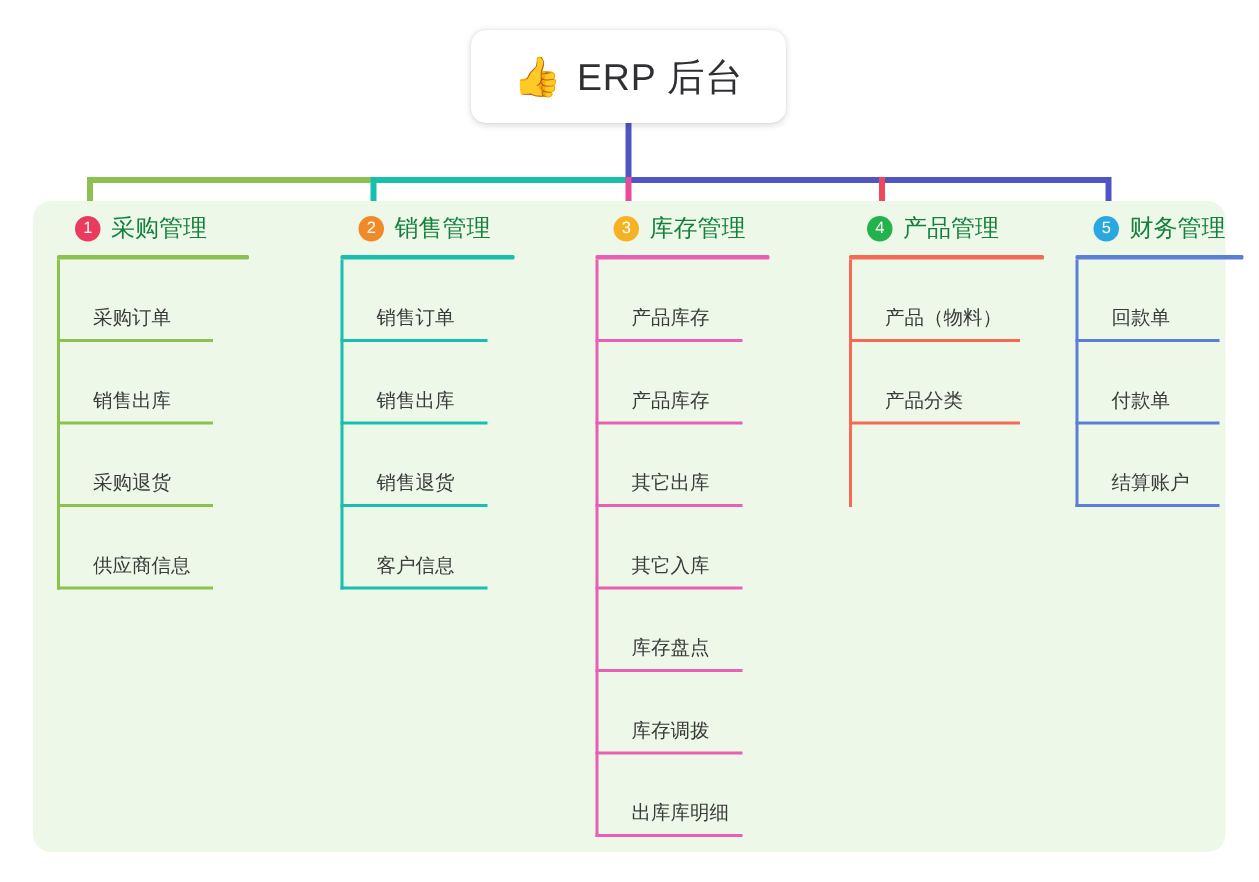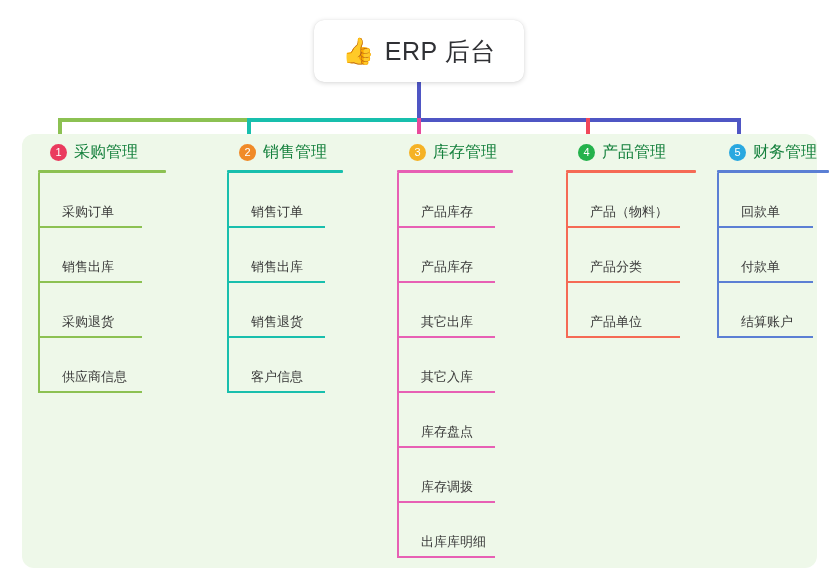--- a/index.html
+++ b/index.html
@@ -269,24 +269,20 @@
         <div class="col-body" style="height: 165px;">
           <div class="spine" style="background: rgb(245, 106, 85); height: 165px;"></div>
           <div class="leaf">
             <span class="leaf-label">产品（物料）</span>
             <div class="leaf-rule" style="background: rgb(245, 106, 85); width: 114px;"></div>
           </div>
           <div class="leaf">
             <span class="leaf-label">产品分类</span>
             <div class="leaf-rule" style="background: rgb(245, 106, 85); width: 114px;"></div>
           </div>
-          <div class="leaf">
-            <span class="leaf-label">产品单位</span>
-            <div class="leaf-rule" style="background: rgb(245, 106, 85); width: 114px;"></div>
-          </div>
         </div>
       </div>
       <div class="column" style="left: 695px; width: 112px;">
         <div class="col-header">
           <span class="badge" style="background: rgb(41, 168, 224);">5</span>
           <span class="col-title">财务管理</span>
         </div>
         <div class="col-rule" style="background: rgb(91, 127, 212); width: 112px;"></div>
         <div class="col-body" style="height: 144px; text-align: right;">
           <div class="spine" style="background: rgb(91, 127, 212); height: 165px;"></div>

